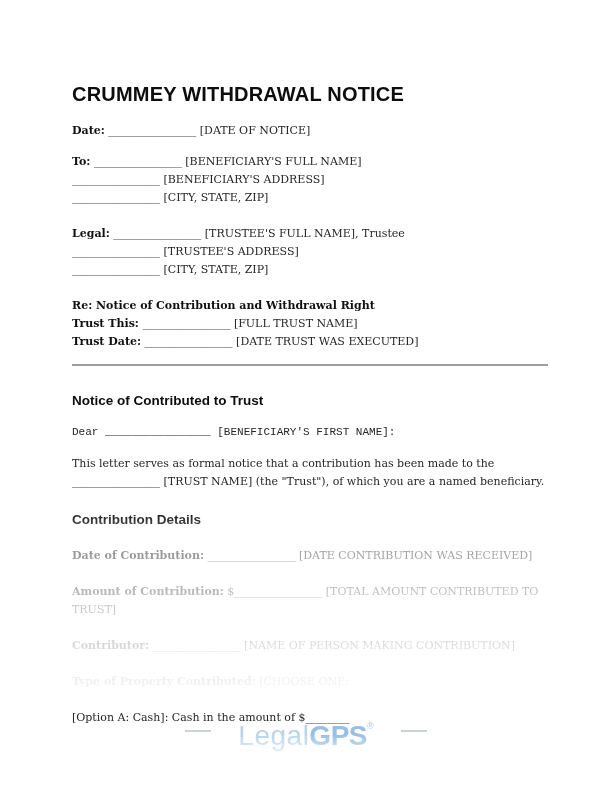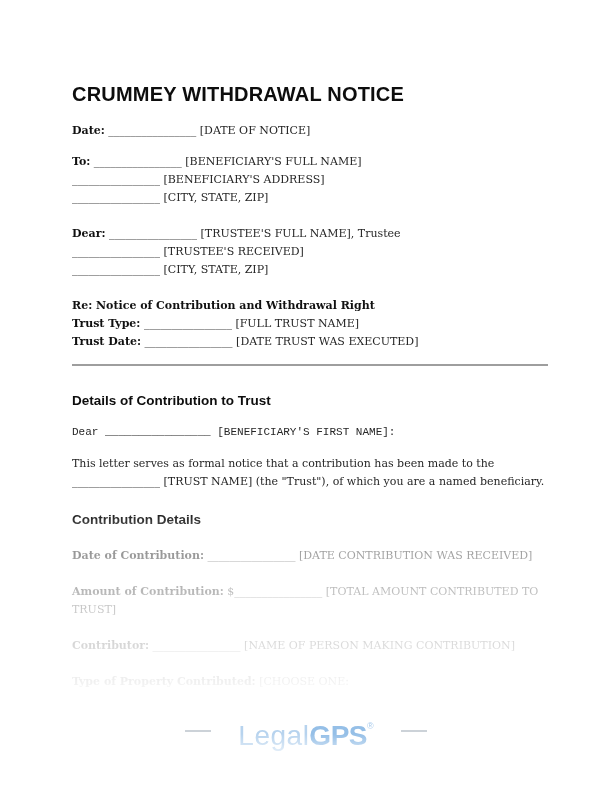--- a/index.html
+++ b/index.html
@@ -121,43 +121,44 @@
 
     <p class="line mt-date"><strong>Date:</strong><span> ________________ [DATE OF NOTICE]</span></p>
 
     <div class="block">
       <p class="line"><strong>To:</strong><span> ________________ [BENEFICIARY'S FULL NAME]</span></p>
       <p class="line"><span>________________ [BENEFICIARY'S ADDRESS]</span></p>
       <p class="line"><span>________________ [CITY, STATE, ZIP]</span></p>
     </div>
 
     <div class="block-lg">
-      <p class="line"><strong>Dear:</strong><span> ________________ [TRUSTEE'S FULL NAME], Trustee</span></p>
-      <p class="line"><span>________________ [TRUSTEE'S RECEIVED]</span></p>
+      <p class="line"><strong>Legal:</strong><span> ________________ [TRUSTEE'S FULL NAME], Trustee</span></p>
+      <p class="line"><span>________________ [TRUSTEE'S ADDRESS]</span></p>
       <p class="line"><span>________________ [CITY, STATE, ZIP]</span></p>
     </div>
 
     <div class="block-lg">
       <p class="line"><strong>Re: Notice of Contribution and Withdrawal Right</strong></p>
-      <p class="line"><strong>Trust Type:</strong><span> ________________ [FULL TRUST NAME]</span></p>
+      <p class="line"><strong>Trust This:</strong><span> ________________ [FULL TRUST NAME]</span></p>
       <p class="line"><strong>Trust Date:</strong><span> ________________ [DATE TRUST WAS EXECUTED]</span></p>
     </div>
 
     <div class="rule"></div>
 
-    <h2 class="section-heading">Details of Contribution to Trust</h2>
+    <h2 class="section-heading">Notice of Contributed to Trust</h2>
     <p class="line salutation">Dear ________________ [BENEFICIARY'S FIRST NAME]:</p>
     <p class="line paragraph">This letter serves as formal notice that a contribution has been made to the ________________ [TRUST NAME] (the "Trust"), of which you are a named beneficiary.</p>
 
     <h2 class="section-heading second">Contribution Details</h2>
 
     <p class="line item first"><strong>Date of Contribution:</strong><span> ________________ [DATE CONTRIBUTION WAS RECEIVED]</span></p>
     <p class="line item"><strong>Amount of Contribution:</strong><span> $________________ [TOTAL AMOUNT CONTRIBUTED TO TRUST]</span></p>
     <p class="line item"><strong>Contributor:</strong><span> ________________ [NAME OF PERSON MAKING CONTRIBUTION]</span></p>
     <p class="line item"><strong>Type of Property Contributed:</strong><span> [CHOOSE ONE:</span></p>
+    <p class="line item"><span>[Option A: Cash]: Cash in the amount of $________</span></p>
 
   </div>
 
   <div class="fade-overlay"></div>
 
   <div class="logo-row">
     <span class="logo-dash"></span>
     <span class="logo-wordmark"><span class="logo-light">Legal</span><span class="logo-bold">GPS</span><span class="logo-reg">®</span><span class="logo-fade"></span></span>
     <span class="logo-dash"></span>
   </div>

